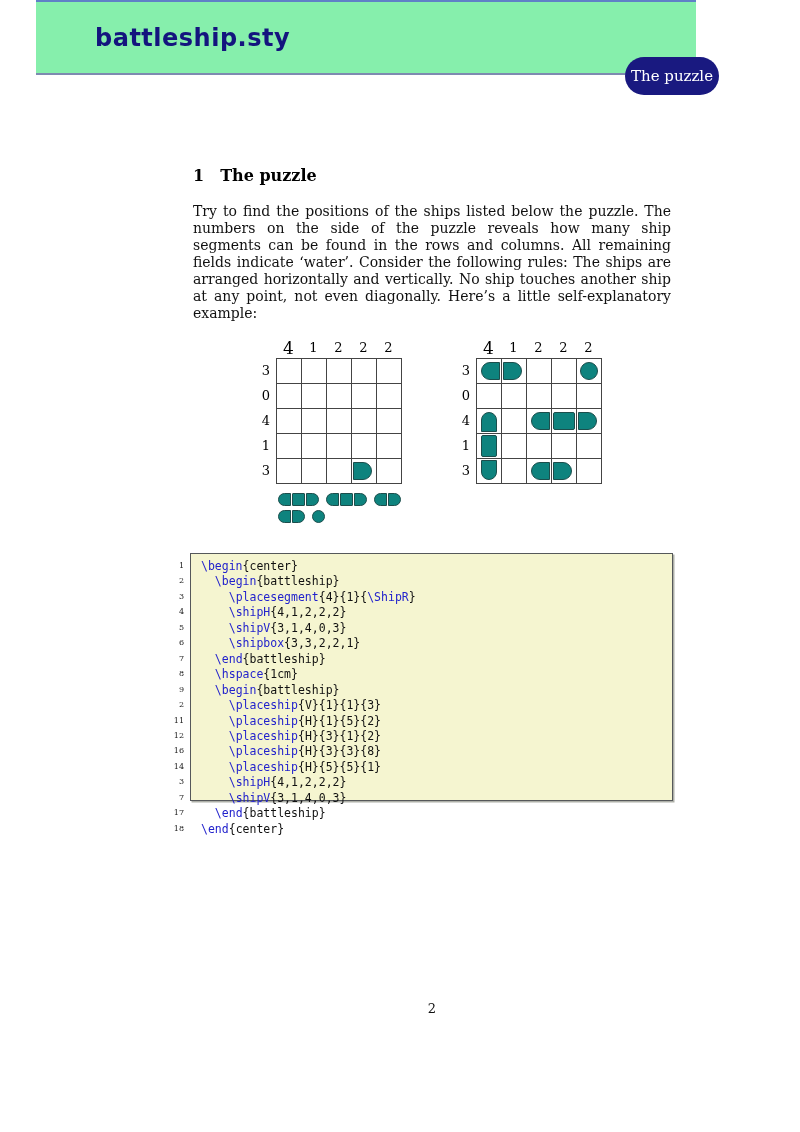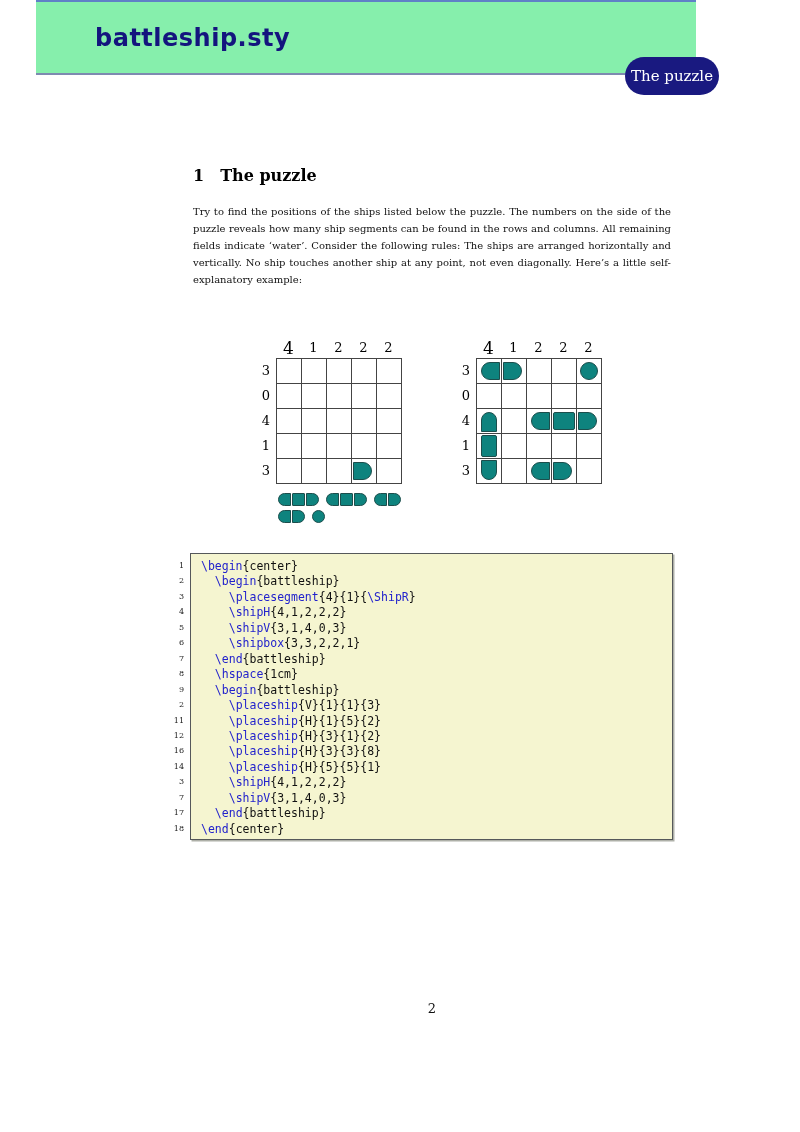--- a/index.html
+++ b/index.html
@@ -27,21 +27,21 @@
   }
 
   
   .section-heading{
     position:absolute;left:193px;top:166px;
     font-weight:bold;font-size:16px;color:#000;
   }
   .section-heading .sec-num{margin-right:16px;}
   .body-par{
     position:absolute;left:193px;top:203px;width:478px;
-    font-size:10px;line-height:17px;text-align:justify;color:#111;
+    font-size:14px;line-height:17px;text-align:justify;color:#111;
   }
 
   
   .bgrid{position:absolute;}
   .bgrid .collabels{display:flex;margin-left:20px;height:23px;align-items:flex-end;}
   .collabel{
     width:25px;text-align:center;font-size:13px;line-height:20px;color:#000;
   }
   .collabel.first{font-size:17px;font-weight:500;}
   .gridrow{display:flex;}
@@ -68,21 +68,21 @@
   .fleet-row{display:flex;gap:7px;margin-bottom:4px;}
   .fship{display:flex;gap:1px;}
   .fseg{width:13px;height:13px;background:#0E837E;border:1px solid #1C4E4C;box-sizing:border-box;}
   .fseg.L{border-radius:7px 0 0 7px;}
   .fseg.R{border-radius:0 7px 7px 0;}
   .fseg.C{border-radius:1px;}
   .fseg.O{border-radius:50%;}
 
   
   .listing-box{
-    position:absolute;left:190px;top:553px;width:483px;height:287px;
+    position:absolute;left:190px;top:553px;width:483px;height:248px;
     background:#F5F5D0;border:1px solid #55585A;box-sizing:border-box;
     box-shadow:1.5px 1.5px 0 #AEB0A8;
     padding:5px 0 0 10px;
   }
   .code-line{
     font-family:"DejaVu Sans Mono", monospace;font-size:11.5px;
     line-height:15.45px;white-space:pre;color:#111;
   }
   .tok-k{color:#2222CC;}
   .listing-numbers{

